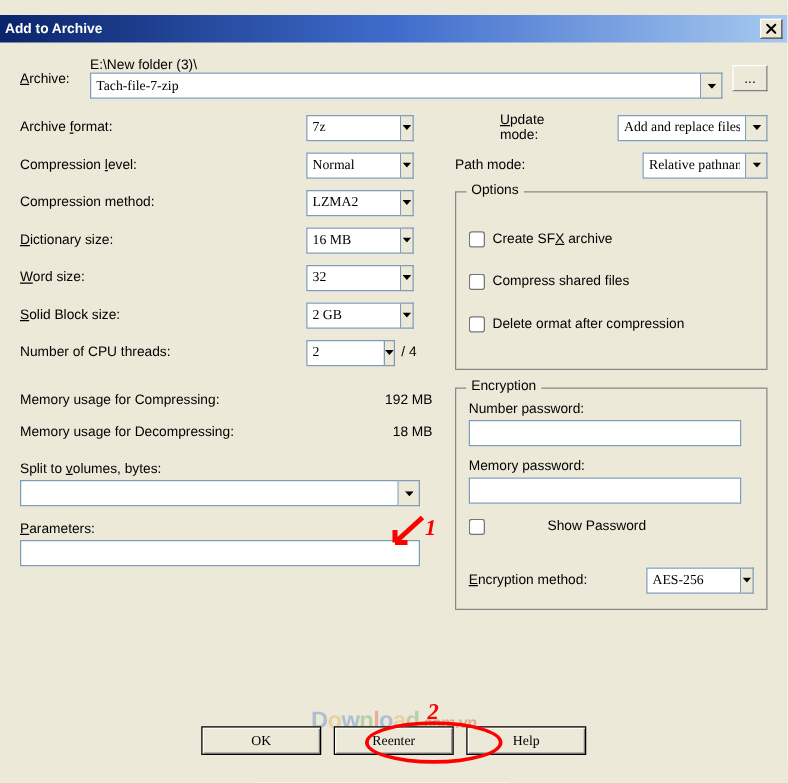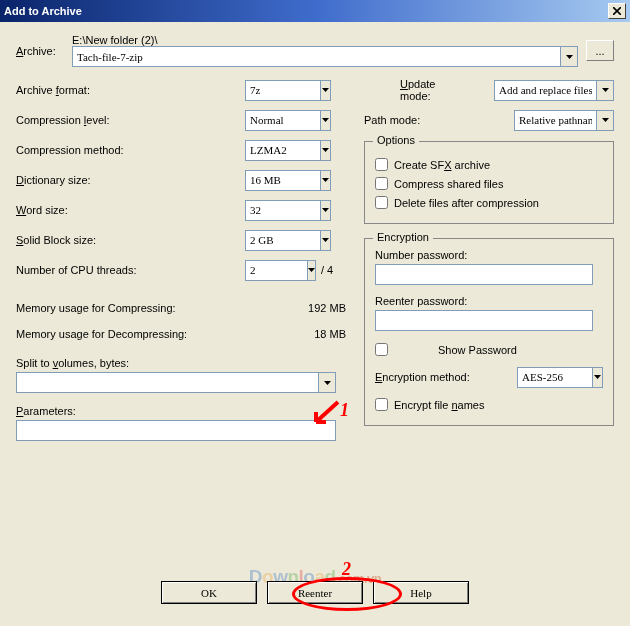--- a/index.html
+++ b/index.html
@@ -1,18 +1,18 @@
 <!DOCTYPE html>
 <html><head>
 <meta charset="utf-8">
 <style>
 * { box-sizing: border-box; margin: 0; padding: 0; }
 body { font-family: Tahoma, sans-serif; font-size: 11px; background: #fff; }
 .window { width: 630px; height: 626px; background: #ece9d8; display: flex; flex-direction: column; }
-.titlebar { background: linear-gradient(to right, #0a246a, #3f6ccc, #a6caf0); color: #fff; height: 22px; display: flex; align-items: center; padding: 0 4px; font-weight: bold; font-size: 11px; }
+.titlebar { background: linear-gradient(to right, #0a246a, #3f6ccc, #a6caf0); color: #fff; height: 22px; display: flex; align-items: center; padding: 0 4px; font-weight: bold; font-size: 11px; margin-top: 12px; }
 .titlebar .title { flex: 1; }
 .titlebar .close { width: 18px; height: 16px; background: #ece9d8; border: 1px solid #fff; border-right-color: #404040; border-bottom-color: #404040; color: #000; font-family: 'Marlett', sans-serif; font-size: 10px; display: flex; align-items: center; justify-content: center; cursor: pointer; font-weight: bold; line-height: 1; }
 .content { flex: 1; padding: 12px 16px; position: relative; }
 .row { display: flex; align-items: center; margin-bottom: 8px; }
 .label { width: 180px; }
 .underline { text-decoration: underline; }
 .combo { display: flex; height: 21px; }
 .combo input, .txt { height: 21px; border: 1px solid #7f9db9; background: #fff; padding: 0 4px; font-family: Tahoma; font-size: 11px; outline: none; }
 .combo .arrow { width: 17px; height: 21px; background: #ece9d8; border: 1px solid #7f9db9; border-left: none; display: flex; align-items: center; justify-content: center; cursor: pointer; }
 .arrow svg { width: 7px; height: 4px; }
@@ -22,21 +22,21 @@
 .col-right { flex: 1; }
 .field-row { display: flex; align-items: center; height: 30px; }
 .field-row .flabel { width: 185px; }
 .field-row .combo { width: 130px; }
 .field-row .combo input { width: 100%; margin-left: 44px; }
 .field-row .extra { margin-left: 10px; }
 .combo-w { width: 130px; }
 .combo-w input { width: 113px; }
 .groupbox { border: 1px solid #888; margin-top: 6px; padding: 10px 10px 8px 10px; position: relative; }
 .groupbox .legend { position: absolute; top: -8px; left: 8px; background: #ece9d8; padding: 0 4px; }
-.chkrow { display: flex; align-items: center; margin: 6px 0; }
+.chkrow { display: flex; align-items: flex-start; margin: 21px 0; }
 .chkrow input { margin-right: 6px; }
 .memrow { display: flex; align-items: center; height: 26px; }
 .memrow .mlabel { flex: 1; }
 .memrow .mval { text-align: right; width: 50px; }
 .fullcombo { width: 320px; }
 .fullcombo input { flex: 1; }
 .sel { background: #316ac5; color: #fff; }
 .buttons { position: absolute; bottom: 22px; left: 0; right: 0; display: flex; justify-content: center; gap: 10px; }
 .btn { width: 96px; height: 23px; background: #ece9d8; border: 1px solid #000; box-shadow: inset 1px 1px 0 #fff, inset -1px -1px 0 #808080; font-family: Tahoma; font-size: 11px; cursor: pointer; display: flex; align-items: center; justify-content: center; }
 .watermark { position: absolute; bottom: 38px; left: 50%; transform: translateX(-50%); font-size: 19px; font-weight: bold; opacity: 0.35; letter-spacing: -0.5px; white-space: nowrap; }
@@ -58,21 +58,21 @@
       <svg viewBox="0 0 8 8" width="8" height="8">
           <path d="M0 0 L8 8 M8 0 L0 8" stroke="#000" stroke-width="1.6"></path>
         </svg>
     </div>
   </div>
   <div class="content">
 
     <div class="row">
       <div class="label" style="width:56px;"><span class="underline">A</span>rchive:</div>
       <div style="flex:1;">
-        <div>E:\New folder (2)\</div>
+        <div>E:\New folder (3)\</div>
         <div class="combo" style="width:100%;">
           <input style="flex: 1 1 0%;" value="Tach-file-7-zip">
           <div class="arrow">
               <svg viewBox="0 0 7 4">
                 <path d="M0 0 L3.5 4 L7 0 Z" fill="#000"></path>
               </svg>
             </div>
         </div>
       </div>
       <div class="btn-small">...</div>
@@ -215,50 +215,46 @@
           <div class="chkrow">
               <input type="checkbox" style="">
               <span>Create SF<span class="underline">X</span> archive</span>
             </div>
           <div class="chkrow">
               <input type="checkbox" style="">
               <span>Compress shared files</span>
             </div>
           <div class="chkrow">
               <input type="checkbox" style="">
-              <span>Delete files after compression</span>
+              <span>Delete ormat after compression</span>
             </div>
         </div>
 
         <div class="groupbox" style="margin-top:14px;">
           <div class="legend">Encryption</div>
           <div>Number password:</div>
           <input class="txt passbox" style="margin-top: 3px;">
           <div style="height:10px;"></div>
-          <div>Reenter password:</div>
+          <div>Memory password:</div>
           <input class="txt passbox" style="margin-top: 3px;">
           <div class="chkrow" style="margin-top:12px;gap:44px;">
               <input type="checkbox" style="">
               <span>Show Password</span>
             </div>
           <div class="field-row" style="margin-top:4px;">
             <div style="flex:1;"><span class="underline">E</span>ncryption method:</div>
             <div class="combo enc-combo">
                 <input value="AES-256" style="">
                 <div class="arrow">
                   <svg viewBox="0 0 7 4">
                     <path d="M0 0 L3.5 4 L7 0 Z" fill="#000"></path>
                   </svg>
                 </div>
               </div>
           </div>
-          <div class="chkrow">
-              <input type="checkbox" style="">
-              <span>Encrypt file <span class="underline">n</span>ames</span>
-            </div>
         </div>
       </div>
     </div>
 
     <div class="watermark">
       <span class="d1">D</span><span class="d2">o</span><span class="d3">w</span><span class="d4">n</span><span class="d5">l</span><span class="d6">o</span><span class="d7">a</span><span class="d8">d</span><span class="d9">.com.vn</span>
     </div>
 
     <div class="buttons">
       <div class="btn">OK</div>

